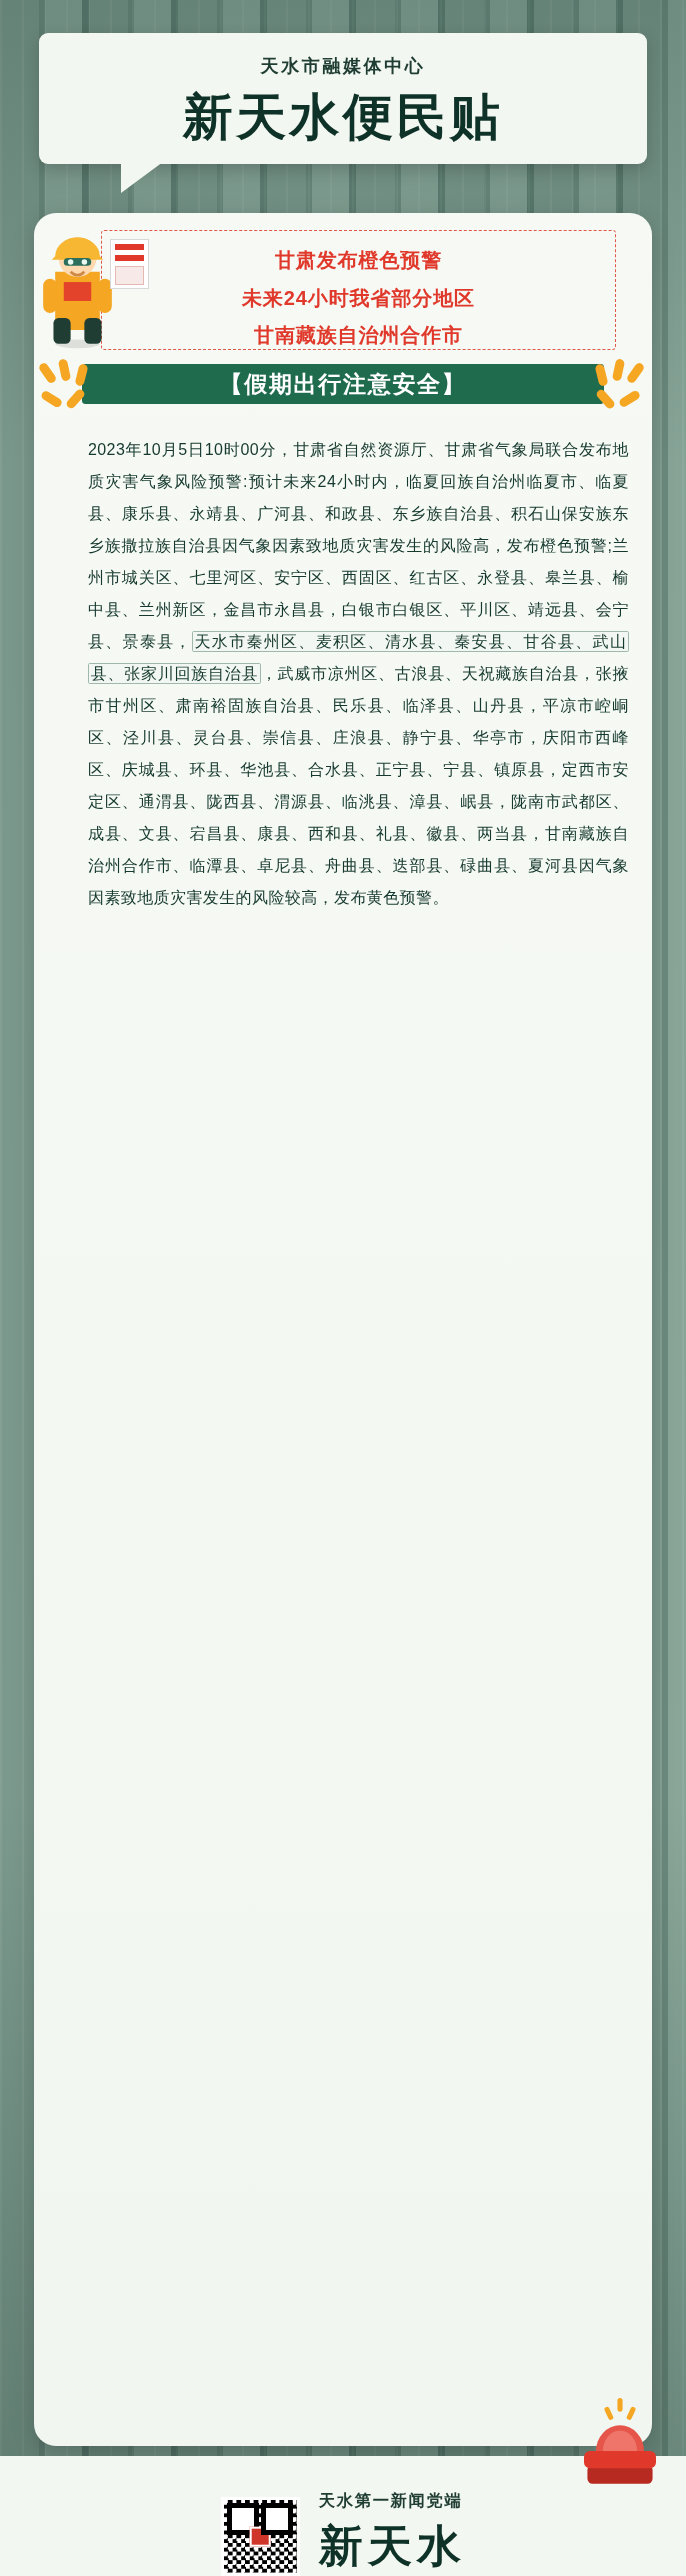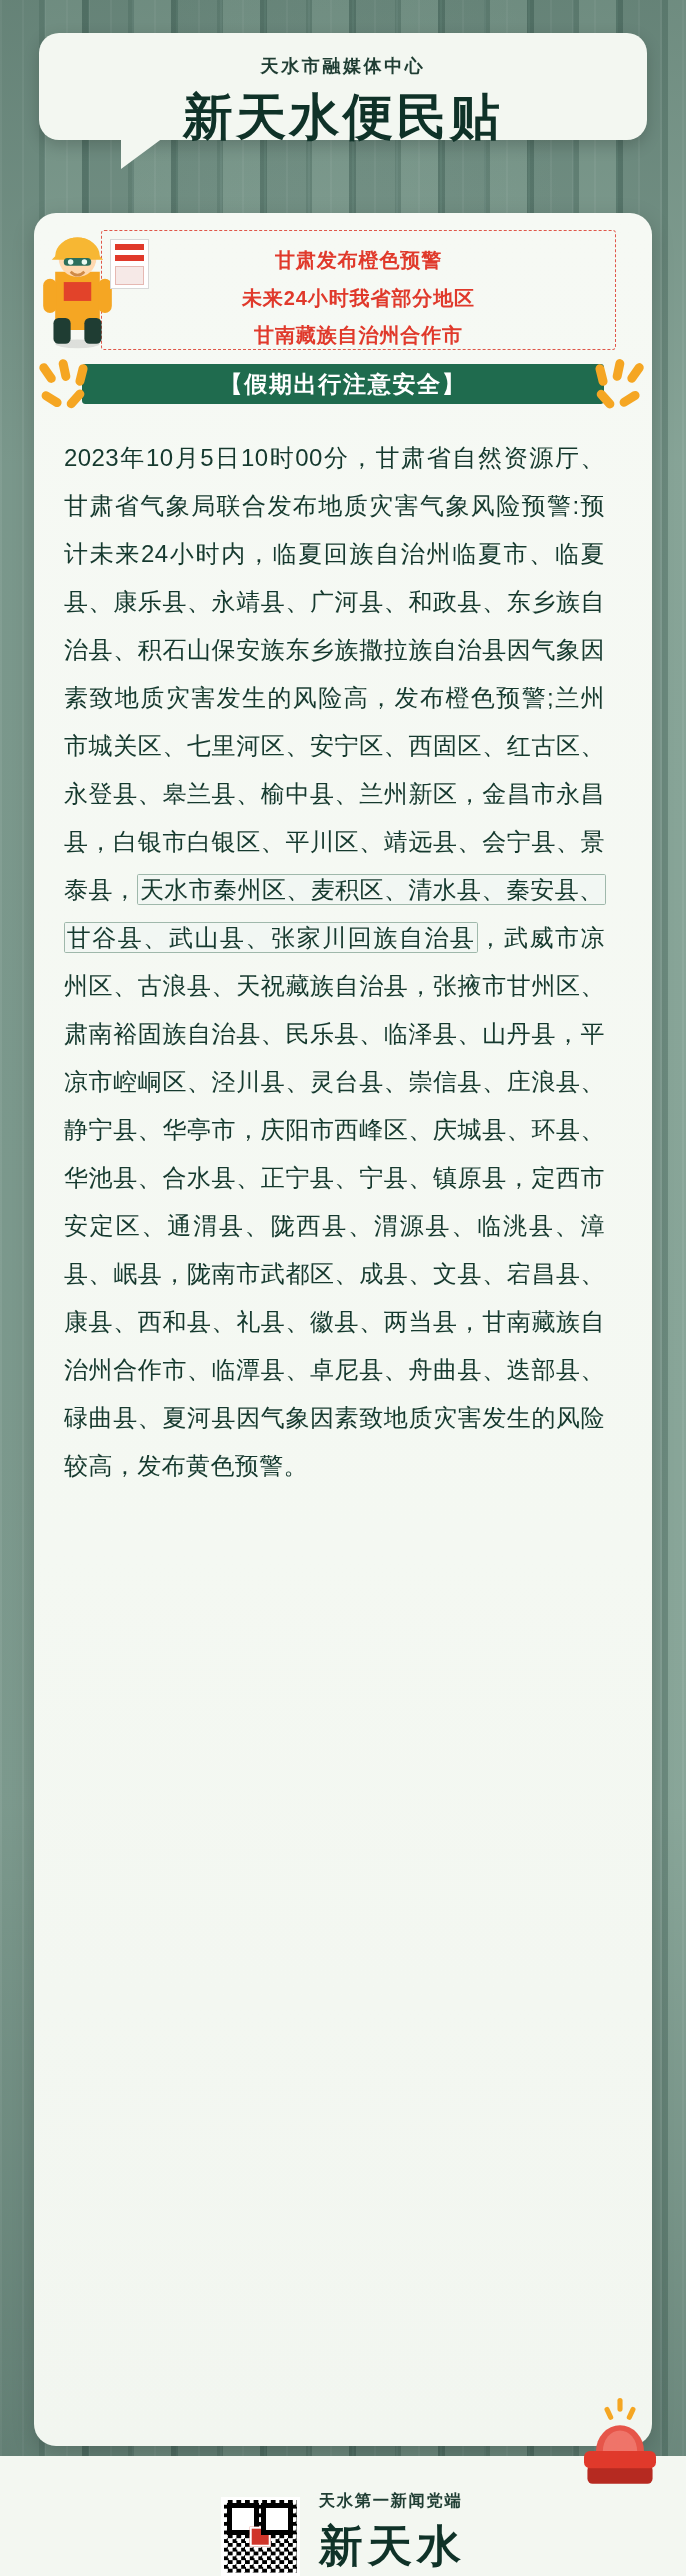--- a/index.html
+++ b/index.html
@@ -37,23 +37,23 @@
     background: repeating-linear-gradient(90deg,
       rgba(255,255,255,.07) 0px, rgba(255,255,255,.07) 1.7px,
       rgba(0,0,0,0) 1.7px, rgba(0,0,0,0) 22px);
     mix-blend-mode: overlay;
   }
 
   
   .masthead {
     position: absolute;
     left: 39px; top: 33px;
-    width: 608px; height: 107px;
+    width: 608px; height: 131px;
     background: #f3f7f1;
-    border-radius: 20px;
+    border-radius: 9px;
     box-shadow: 0 5.2px 15.5px rgba(0,0,0,.18);
   }
   .masthead::after {
     content: "";
     position: absolute;
     left: 82px; bottom: -29px;
     width: 0; height: 0;
     border-left: 0 solid transparent;
     border-right: 46px solid transparent;
     border-top: 34px solid #f3f7f1;
@@ -153,24 +153,24 @@
     position: absolute;
     display: block;
     width: 9.4px; height: 22px;
     background: #f5a623;
     border-radius: 5.2px;
   }
 
   
   .body-text {
     position: absolute;
-    left: 64px; top: 434px;
+    left: 88px; top: 434px;
     width: 541px;
     color: #15392e;
-    font-size: 24px;
+    font-size: 16px;
     line-height: 2.0;
     text-align: justify;
     text-justify: inter-ideograph;
     letter-spacing: 0.4px;
     z-index: 3;
   }
   .body-text .indent { text-indent: 2em; display: inline; }
   .hl {
     background: #f2f7f3;
     border: 0.9px solid #9fb8ab;

